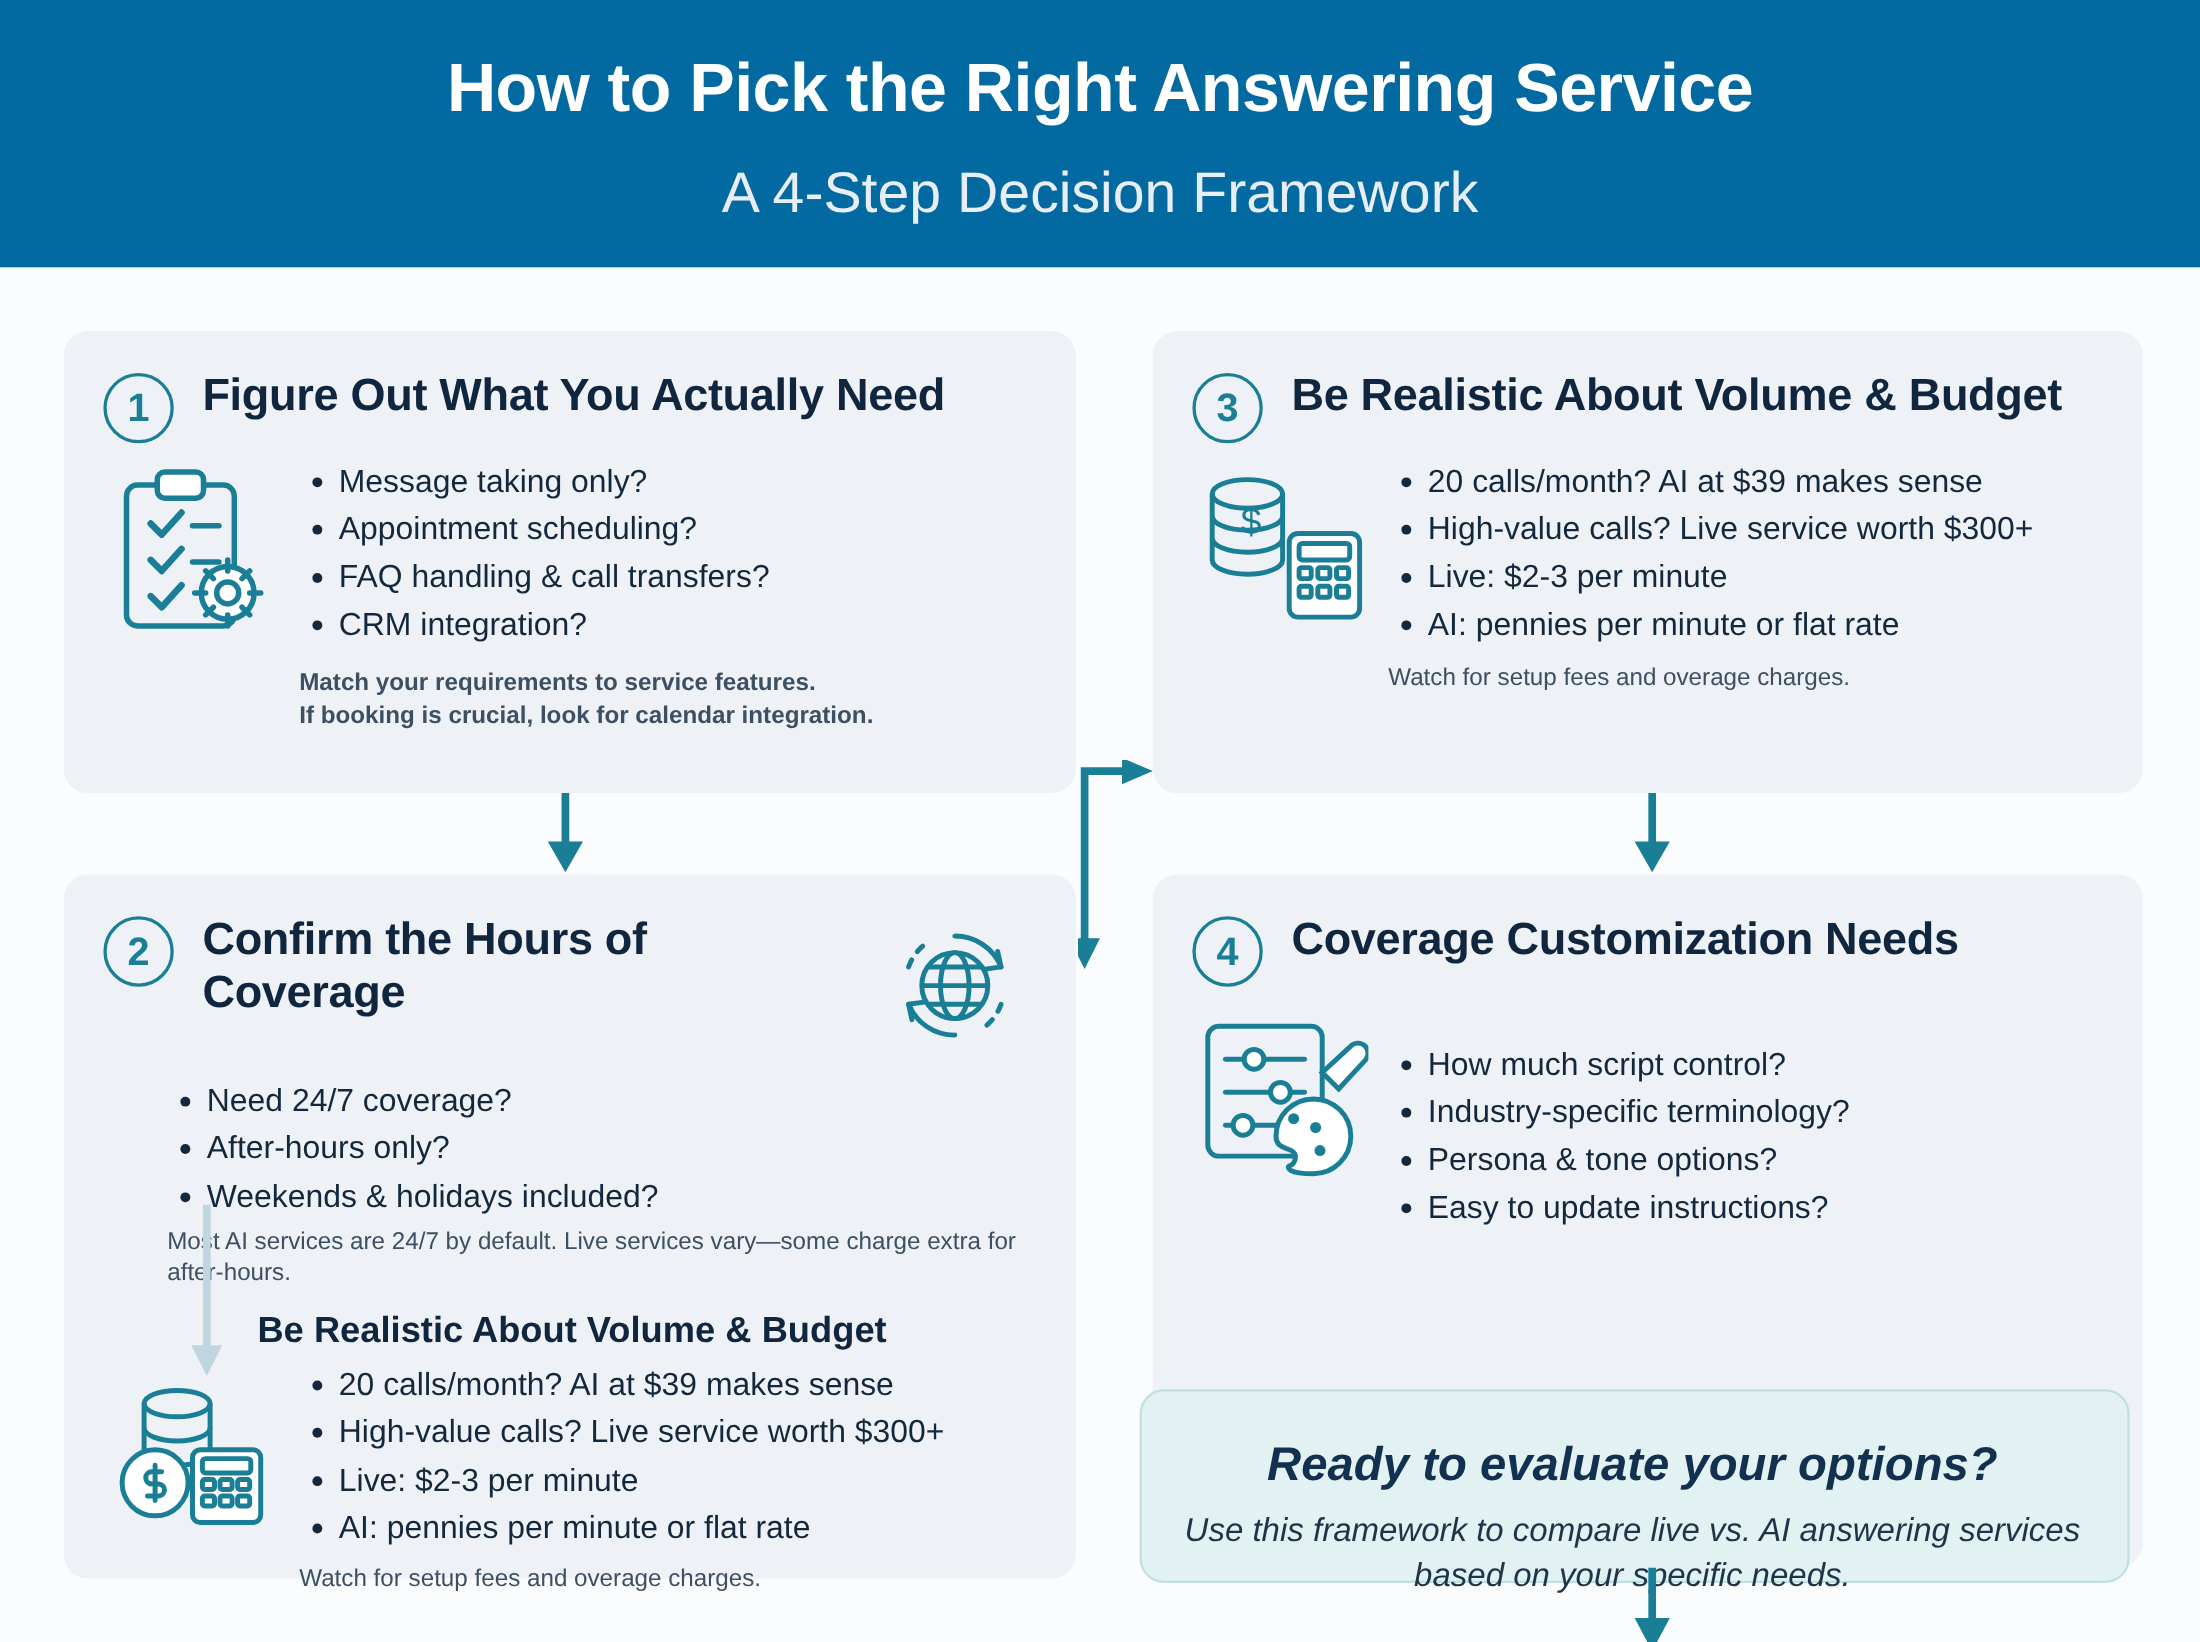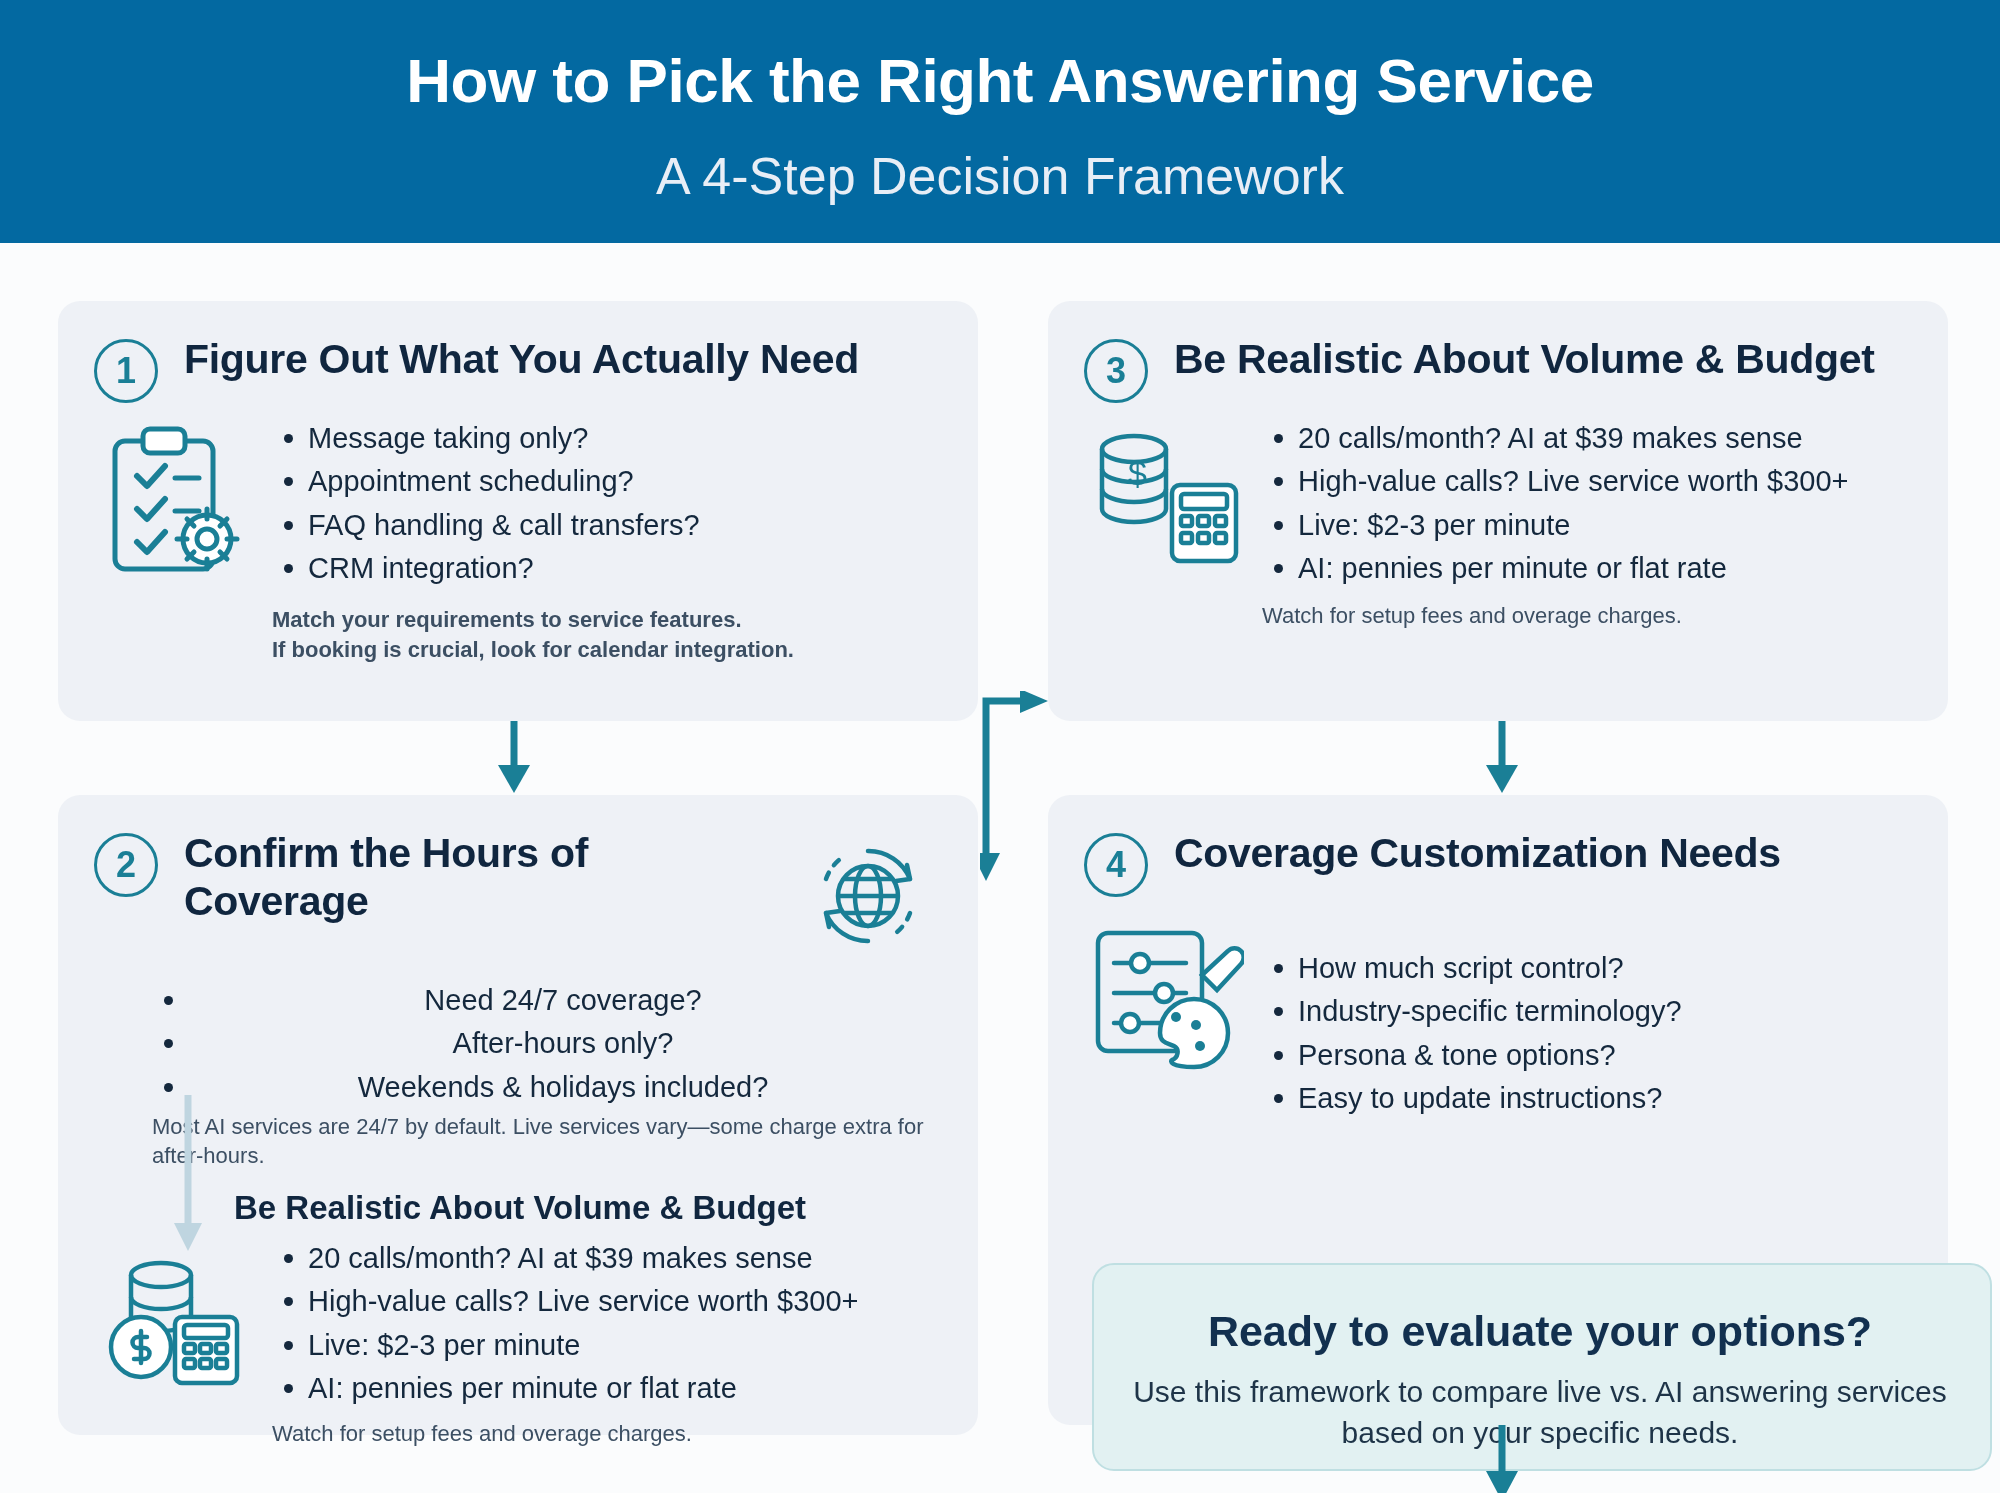--- a/index.html
+++ b/index.html
@@ -225,21 +225,21 @@
             <path d="M112 48 l-14 2 M112 48 l-3 -14" stroke-linecap="round"></path>
             <path d="M28 82 l14 -2 M28 82 l3 14" stroke-linecap="round"></path>
             <path d="M112 82 a45 45 0 0 1 -20 24" stroke-dasharray="7 9" stroke-linecap="round"></path>
             <path d="M28 48 a45 45 0 0 1 20 -24" stroke-dasharray="7 9" stroke-linecap="round"></path>
           </svg>
         </div>
       </div>
       <div class="card-body">
         <div class="icon-col" style="width:40px;"></div>
         <div class="text-col">
-          <ul class="bullets" style="margin-bottom:6px;text-align:center;">
+          <ul class="bullets" style="margin-bottom:6px;">
             <li>Need 24/7 coverage?</li>
             <li>After-hours only?</li>
             <li>Weekends &amp; holidays included?</li>
           </ul>
           <div class="note">Most AI services are 24/7 by default. Live services vary—some charge extra for after-hours.</div>
         </div>
       </div>
 
       <div style="margin-top:14px; padding-left:140px;">
         <div class="sub-title">Be Realistic About Volume &amp; Budget</div>
@@ -344,21 +344,21 @@
           <ul class="bullets" style="margin-bottom:14px;margin-top:36px;">
             <li>How much script control?</li>
             <li>Industry-specific terminology?</li>
             <li>Persona &amp; tone options?</li>
             <li>Easy to update instructions?</li>
           </ul>
         </div>
       </div>
     </div>
 
-    <div class="card accent" style="left:1092px; top:1020px; width:900px; height:208px; padding-top:42px;">
+    <div class="card accent" style="left:1036px; top:1020px; width:900px; height:176px; padding-top:42px;font-style:italic;">
       <div class="cta-title">Ready to evaluate your options?</div>
       <div class="cta-text">Use this framework to compare live vs. AI answering services based on your specific needs.</div>
     </div>
 
     <div class="arrow" style="left:492px; top:478px;">
       <svg width="44" height="76" viewBox="0 0 44 76">
         <line x1="22" y1="0" x2="22" y2="48" stroke="#1a7f96" stroke-width="7"></line>
         <polygon points="22,72 6,44 38,44" fill="#1a7f96"></polygon>
       </svg>
     </div>

